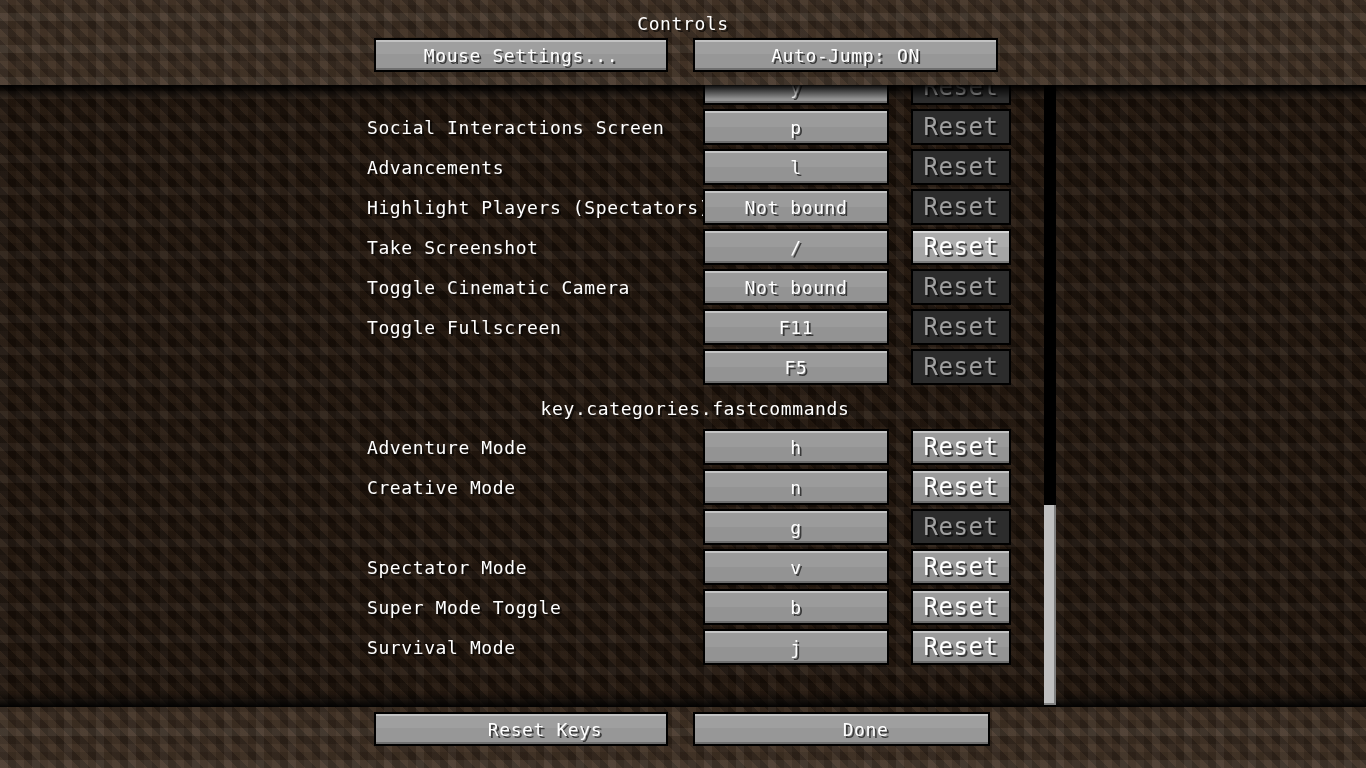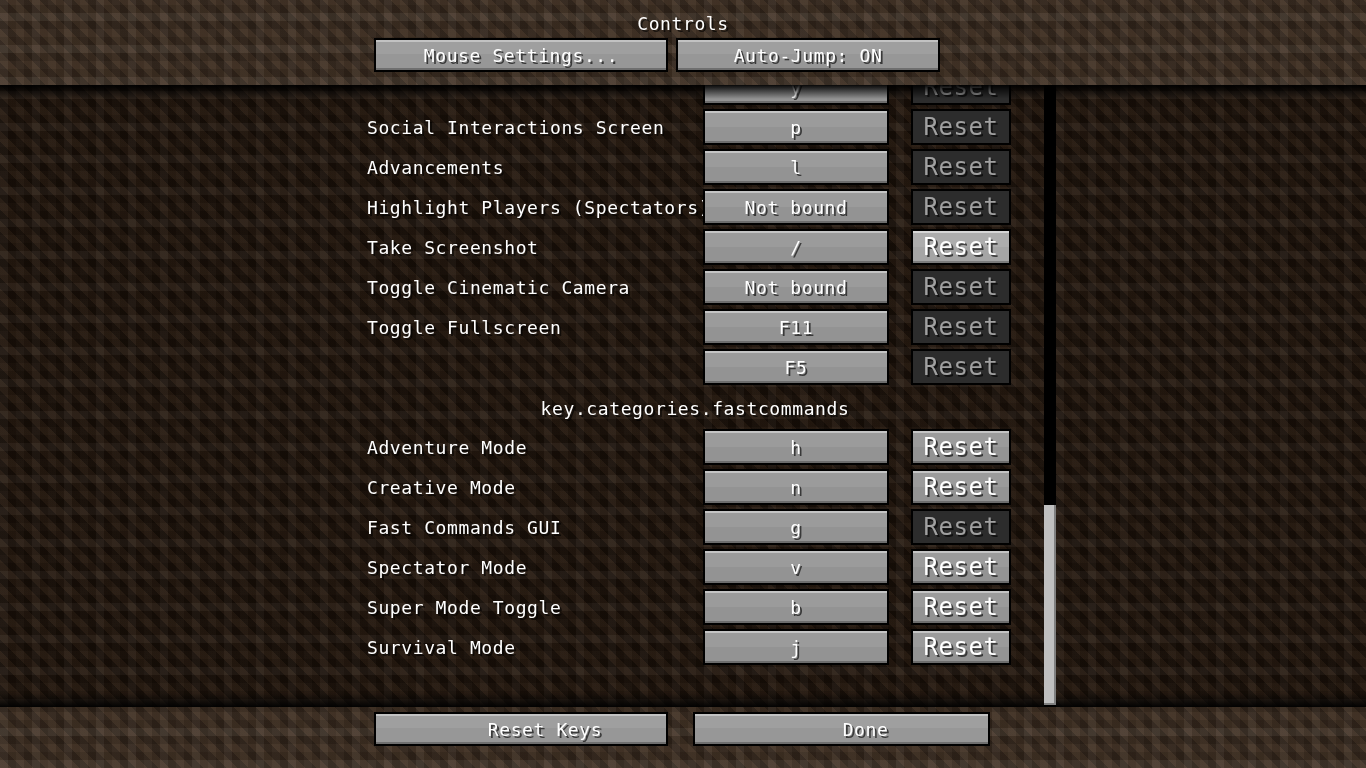--- a/index.html
+++ b/index.html
@@ -95,21 +95,21 @@
     display: flex; align-items: center; justify-content: center;
     border: 2px solid #000;
     background: linear-gradient(to bottom,
       #c2c2c2 0px, #c2c2c2 2px,
       #9f9f9f 2px, #9f9f9f 14px,
       #979797 14px, #979797 28px,
       #6f6f6f 28px, #6f6f6f 30px);
     cursor: pointer;
   }
   #btn-mouse-settings { left: 374px; width: 294px; }
-  #btn-auto-jump     { left: 676px; width: 264px; }
+  #btn-auto-jump     { left: 693px; width: 305px; }
 
   
   .bottom-btn {
     position: absolute;
     top: 712px;
     height: 34px;
     z-index: 60;
     box-sizing: border-box;
     display: flex; align-items: center; justify-content: center;
     border: 2px solid #000;
@@ -318,21 +318,20 @@
       <div class="row">
         <div class="row-label mc-text">Creative Mode</div>
         <div class="key-btn">
           <span class="mc-text">n</span>
         </div>
         <div class="reset-btn state-enabled">
           <span class="mc-text">Reset</span>
         </div>
       </div>
       <div class="row">
-        <div class="row-label mc-text">Fast Commands GUI</div>
         <div class="key-btn">
           <span class="mc-text">g</span>
         </div>
         <div class="reset-btn state-disabled">
           <span class="mc-text">Reset</span>
         </div>
       </div>
       <div class="row">
         <div class="row-label mc-text">Spectator Mode</div>
         <div class="key-btn">

